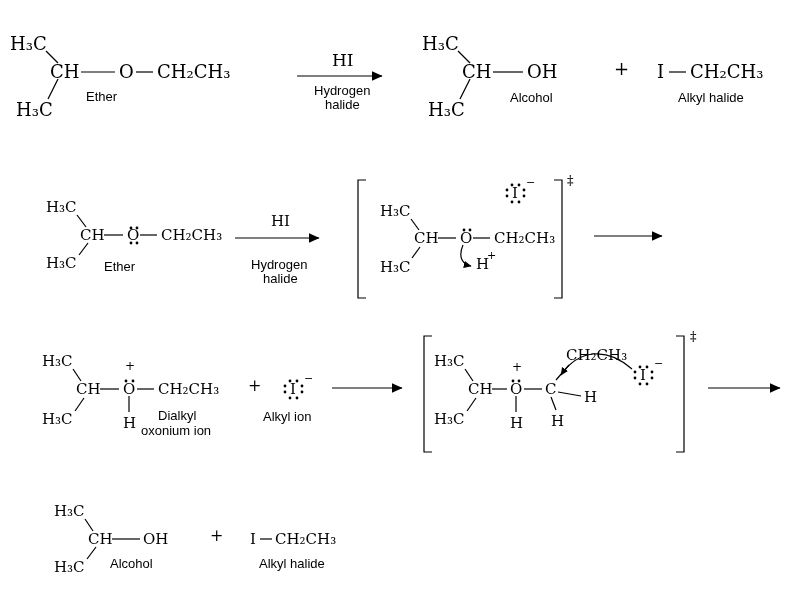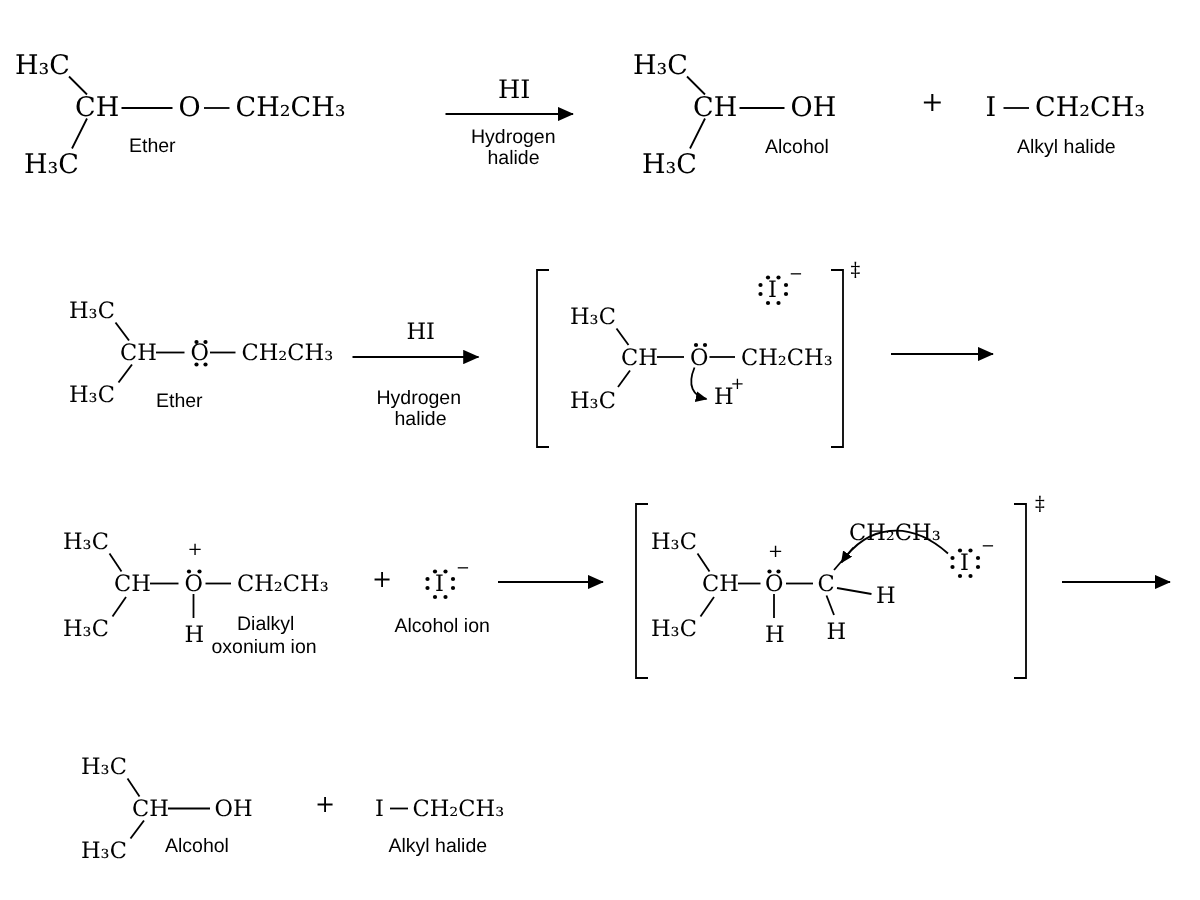--- a/index.html
+++ b/index.html
@@ -239,21 +239,21 @@
       <span class="atom f15" style="left:158px;top:380px">CH₂CH₃</span>
       <span class="atom f15" style="left:42px;top:410px">H₃C</span>
       <span class="atom f15" style="left:123px;top:414px">H</span>
       <span class="lbl" style="left:158px;top:409px">Dialkyl</span>
       <span class="lbl" style="left:141px;top:424px">oxonium ion</span>
     </div>
     <span class="atom f16" style="left:248px;top:376px">+</span>
     <div>
       <span class="atom f15" style="left:290px;top:380px">I</span>
       <span class="chg" style="left:304px;top:373px">−</span>
-      <span class="lbl" style="left:263px;top:410px">Alcohol ion</span>
+      <span class="lbl" style="left:263px;top:410px">Alkyl ion</span>
     </div>
     <div>
       <span class="atom f15" style="left:434px;top:352px">H₃C</span>
       <span class="atom f15" style="left:468px;top:380px">CH</span>
       <span class="chg12" style="left:512px;top:361px">+</span>
       <span class="atom f15" style="left:510px;top:380px">O</span>
       <span class="atom f15" style="left:510px;top:414px">H</span>
       <span class="atom f15" style="left:545px;top:380px">C</span>
       <span class="atom f15" style="left:566px;top:346px">CH₂CH₃</span>
       <span class="atom f15" style="left:584px;top:388px">H</span>

